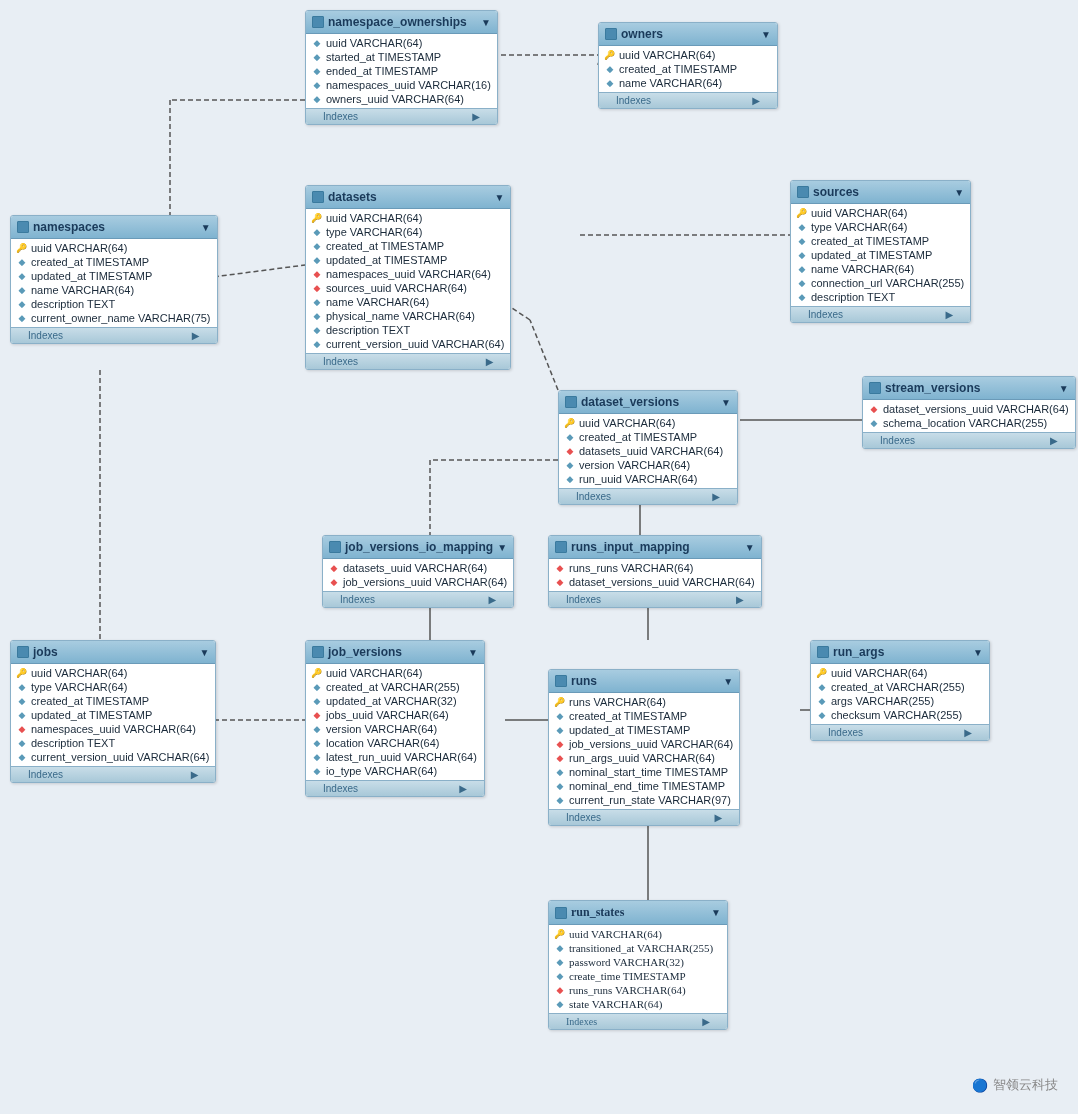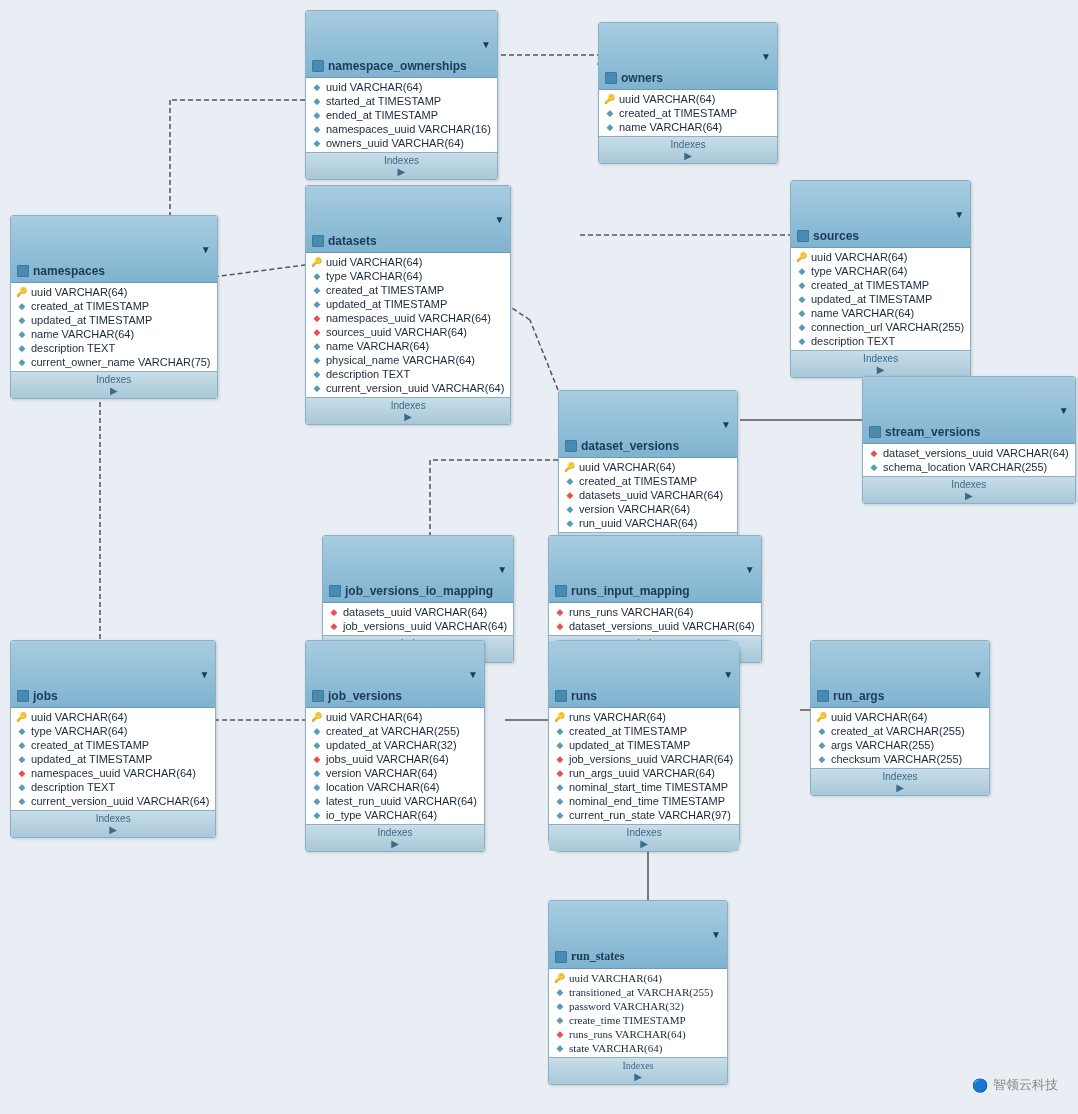--- a/index.html
+++ b/index.html
@@ -30,21 +30,20 @@
       display: flex;
       align-items: center;
       justify-content: space-between;
       border-radius: 2px 2px 0 0;
       cursor: pointer;
     }
     .table-header-left {
       display: flex;
       align-items: center;
       gap: 4px;
-      margin-top: 44px;
     }
     .table-icon {
       width: 12px;
       height: 12px;
       background: #4a8ab0;
       border: 1px solid #3a7a9e;
       display: inline-block;
       border-radius: 1px;
       flex-shrink: 0;
     }
@@ -87,21 +86,20 @@
       background: linear-gradient(180deg, #c8dde8 0%, #a8c8d8 100%);
       border-top: 1px solid #8ab0c8;
       padding: 2px 17px;
       display: flex;
       align-items: center;
       justify-content: space-between;
       font-size: 10px;
       color: #3a6a8a;
       border-radius: 0 0 2px 2px;
       cursor: pointer;
-      flex-direction: column;
     }
     svg.connections {
       position: absolute;
       top: 0;
       left: 0;
       width: 1078px;
       height: 1114px;
       pointer-events: none;
     }
     .watermark {
@@ -659,21 +657,21 @@
               <span class="icon-diamond">◆</span>
             </span>
             <span class="field-name">io_type VARCHAR(64)</span>
           </div>
         </div>
         <div class="table-footer">
           <span>Indexes</span>
           <span>▶</span>
         </div>
       </div>
-      <div class="table-box" style="left: 548px; top: 640px; border-radius: 12px;">
+      <div class="table-box" style="left: 548px; top: 669px;">
         <div class="table-header">
           <div class="table-header-left">
             <span class="table-icon"></span>
             <span class="table-name">runs</span>
           </div>
           <span class="table-dropdown">▼</span>
         </div>
         <div class="table-body">
           <div class="field-row">
             <span class="field-icon">

